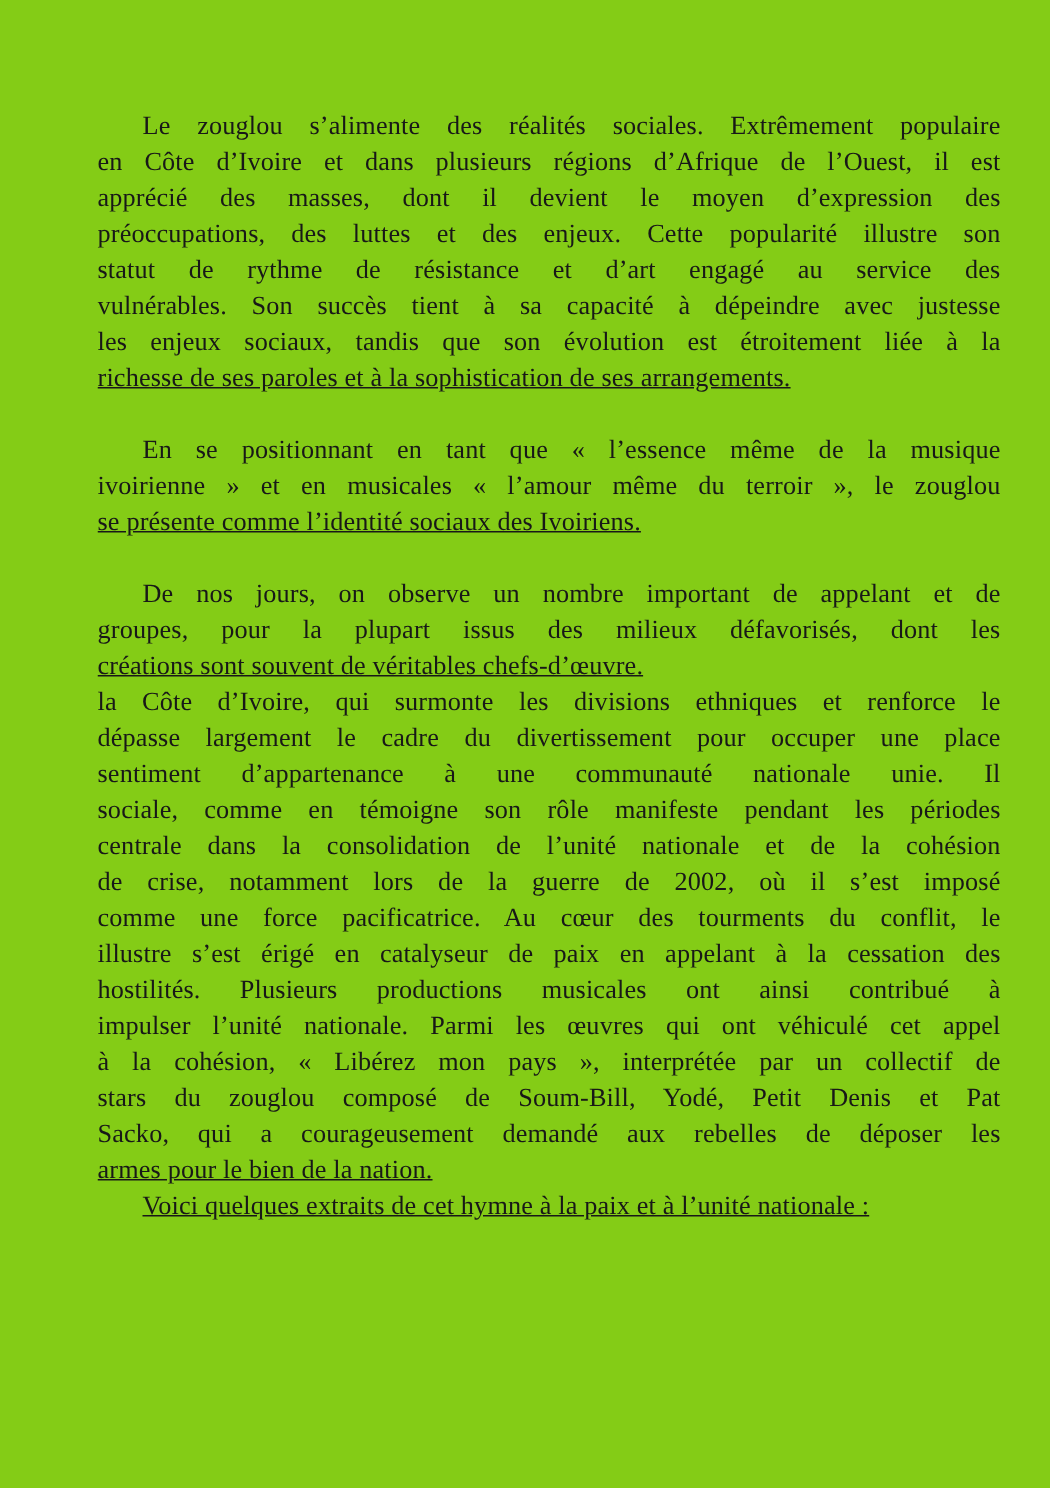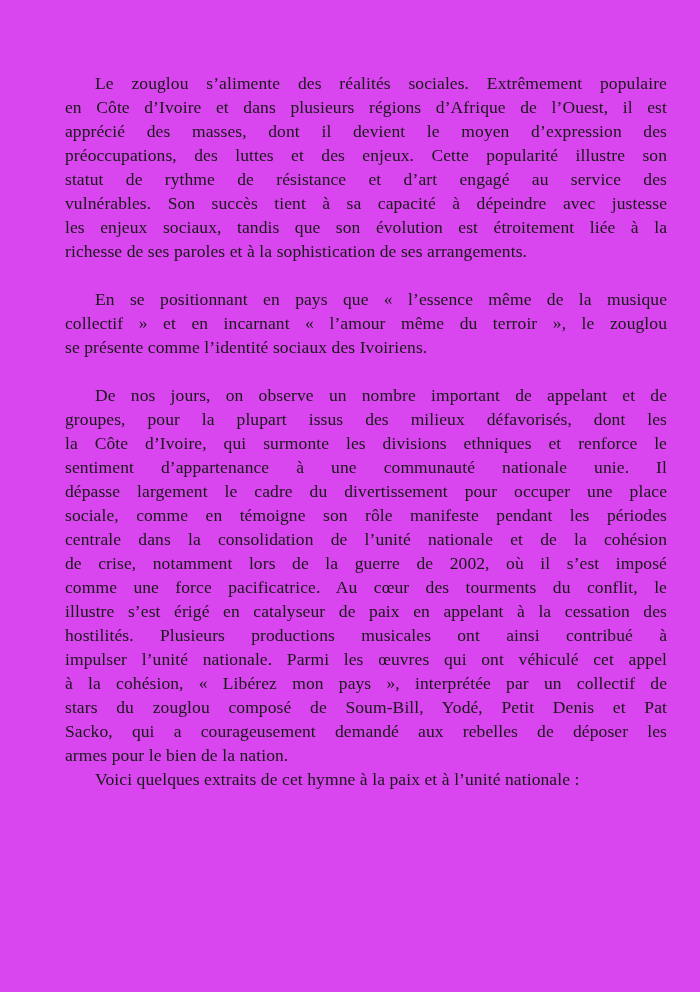--- a/index.html
+++ b/index.html
@@ -4,21 +4,21 @@
 <style>
   html, body {
     margin: 0;
     padding: 0;
     background: #ffffff;
   }
   .page {
     position: relative;
     width: 700px;
     height: 992px;
-    background: #d946ef;
+    background: #84cc16;
     overflow: hidden;
     font-family: "Liberation Serif", "DejaVu Serif", serif;
   }
   .text-block {
     position: absolute;
     left: 65px;
     top: 71px;
     width: 602px;
     font-size: 17.5px;
     line-height: 24px;
@@ -37,50 +37,52 @@
     text-align-last: justify;
     height: 24px;
     overflow: hidden;
     white-space: normal;
   }
   .line.first {
     text-indent: 30px;
   }
   .line.plast {
     text-align-last: left;
+    text-decoration: underline;
   }
 </style>
 </head>
 <body>
 
 <div class="page">
   <div class="text-block">
       <div class="para">
         <div class="line first">Le zouglou s’alimente des réalités sociales. Extrêmement populaire</div>
         <div class="line">en Côte d’Ivoire et dans plusieurs régions d’Afrique de l’Ouest, il est</div>
         <div class="line">apprécié des masses, dont il devient le moyen d’expression des</div>
         <div class="line">préoccupations, des luttes et des enjeux. Cette popularité illustre son</div>
         <div class="line">statut de rythme de résistance et d’art engagé au service des</div>
         <div class="line">vulnérables. Son succès tient à sa capacité à dépeindre avec justesse</div>
         <div class="line">les enjeux sociaux, tandis que son évolution est étroitement liée à la</div>
         <div class="line plast">richesse de ses paroles et à la sophistication de ses arrangements.</div>
       </div>
       <div class="para gap">
-        <div class="line first">En se positionnant en pays que « l’essence même de la musique</div>
-        <div class="line">collectif » et en incarnant « l’amour même du terroir », le zouglou</div>
+        <div class="line first">En se positionnant en tant que « l’essence même de la musique</div>
+        <div class="line">ivoirienne » et en musicales « l’amour même du terroir », le zouglou</div>
         <div class="line plast">se présente comme l’identité sociaux des Ivoiriens.</div>
       </div>
       <div class="para gap">
         <div class="line first">De nos jours, on observe un nombre important de appelant et de</div>
         <div class="line">groupes, pour la plupart issus des milieux défavorisés, dont les</div>
+        <div class="line plast">créations sont souvent de véritables chefs-d’œuvre.</div>
       </div>
       <div class="para">
         <div class="line">la Côte d’Ivoire, qui surmonte les divisions ethniques et renforce le</div>
+        <div class="line">dépasse largement le cadre du divertissement pour occuper une place</div>
         <div class="line">sentiment d’appartenance à une communauté nationale unie. Il</div>
-        <div class="line">dépasse largement le cadre du divertissement pour occuper une place</div>
         <div class="line">sociale, comme en témoigne son rôle manifeste pendant les périodes</div>
         <div class="line">centrale dans la consolidation de l’unité nationale et de la cohésion</div>
         <div class="line">de crise, notamment lors de la guerre de 2002, où il s’est imposé</div>
         <div class="line">comme une force pacificatrice. Au cœur des tourments du conflit, le</div>
         <div class="line">illustre s’est érigé en catalyseur de paix en appelant à la cessation des</div>
         <div class="line">hostilités. Plusieurs productions musicales ont ainsi contribué à</div>
         <div class="line">impulser l’unité nationale. Parmi les œuvres qui ont véhiculé cet appel</div>
         <div class="line">à la cohésion, « Libérez mon pays », interprétée par un collectif de</div>
         <div class="line">stars du zouglou composé de Soum-Bill, Yodé, Petit Denis et Pat</div>
         <div class="line">Sacko, qui a courageusement demandé aux rebelles de déposer les</div>

